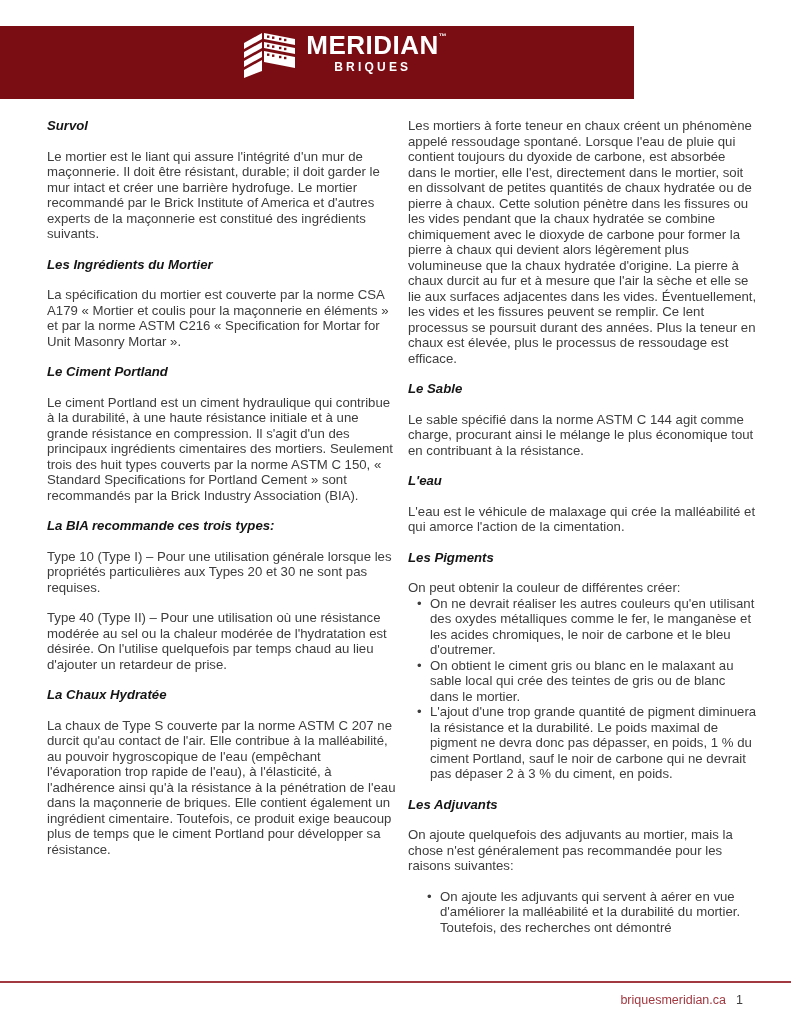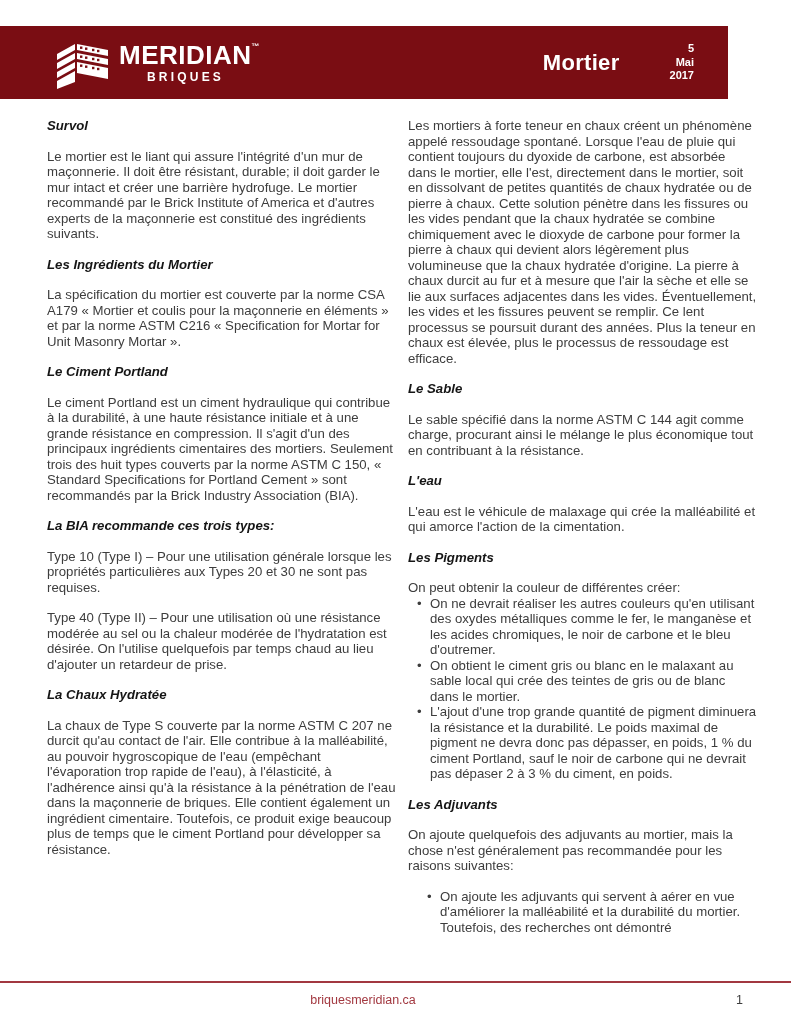--- a/index.html
+++ b/index.html
@@ -4,22 +4,22 @@
 <style>
   * { margin:0; padding:0; box-sizing:border-box; }
   html,body { background:#ffffff; }
   .page {
     position:relative; width:791px; height:1024px; background:#fff;
     font-family:"Liberation Sans", sans-serif; overflow:hidden;
   }
 
   
   .header-bar {
-    position:absolute; top:26px; left:0; width:728px; height:73px;
-    background:#7a0d13; color:#fff; display:flex; align-items:center;
+    position:absolute; top:26px; left:0; width:634px; height:73px;
+    background:#7a0d13; color:#fff; display:flex; align-items:center;flex-direction:column;
   }
   .brand { display:flex; align-items:center; margin-left:54px; gap:9px; }
   .brand-icon svg { display:block; }
   .brand-text { line-height:1; }
   .brand-name { font-size:26px; font-weight:bold; letter-spacing:0.5px; }
   .brand-tm { font-size:8px; vertical-align:top; position:relative; top:1px; font-weight:bold; }
   .brand-sub { font-size:12px; font-weight:bold; letter-spacing:3.2px; margin-top:3px;margin-left:28px; }
   .header-right { margin-left:auto; display:flex; align-items:center; gap:50px; padding-right:34px; }
   .page-title { font-size:22px; font-weight:bold; letter-spacing:0.3px; }
   .issue { text-align:right; font-size:11px; font-weight:bold; line-height:13.5px; }
@@ -42,21 +42,21 @@
     list-style:none; margin:0 0 15px; padding-left:22px;
     font-size:13.2px; color:#3d3d3d; line-height:15.5px;
   }
   ul.bullets li { position:relative; }
   ul.bullets li::before { content:"\2022"; position:absolute; left:-13px; }
   ul.bullets.spaced { padding-left:32px; }
 
   
   .footer-rule { position:absolute; top:981px; left:0; width:791px; height:2px; background:#a23840; }
   .footer-site {
-    position:absolute; top:992px; left:0; width:726px; text-align:center;
+    position:absolute; top:992px; left:0; width:726px; text-align:right;
     font-size:12.5px; color:#a23840; text-decoration:none; line-height:16px;
   }
   .footer-page {
     position:absolute; top:992px; right:48px; font-size:12.5px; color:#3d3d3d; line-height:16px;
   }
 </style>
 </head>
 <body>
 
 <div class="page">
@@ -90,28 +90,20 @@
           </g>
         </svg>
       </span>
       <div class="brand-text">
         <div>
           <span class="brand-name">MERIDIAN</span><span class="brand-tm">™</span>
         </div>
         <div class="brand-sub">BRIQUES</div>
       </div>
     </div>
-    <div class="header-right">
-      <div class="page-title">Mortier</div>
-      <div class="issue">
-        <div>5</div>
-        <div>Mai</div>
-        <div>2017</div>
-      </div>
-    </div>
   </div>
 
   <div class="content">
     <div class="col">
         <h2 class="sec-heading">Survol</h2>
         <p class="para">Le mortier est le liant qui assure l'intégrité d'un mur de maçonnerie. Il doit être résistant, durable; il doit garder le mur intact et créer une barrière hydrofuge. Le mortier recommandé par le Brick Institute of America et d'autres experts de la maçonnerie est constitué des ingrédients suivants.</p>
         <h2 class="sec-heading">Les Ingrédients du Mortier</h2>
         <p class="para">La spécification du mortier est couverte par la norme CSA A179 « Mortier et coulis pour la maçonnerie en éléments » et par la norme ASTM C216 « Specification for Mortar for Unit Masonry Mortar ».</p>
         <h2 class="sec-heading">Le Ciment Portland</h2>
         <p class="para">Le ciment Portland est un ciment hydraulique qui contribue à la durabilité, à une haute résistance initiale et à une grande résistance en compression. Il s'agit d'un des principaux ingrédients cimentaires des mortiers. Seulement trois des huit types couverts par la norme ASTM C 150, « Standard Specifications for Portland Cement » sont recommandés par la Brick Industry Association (BIA).</p>

